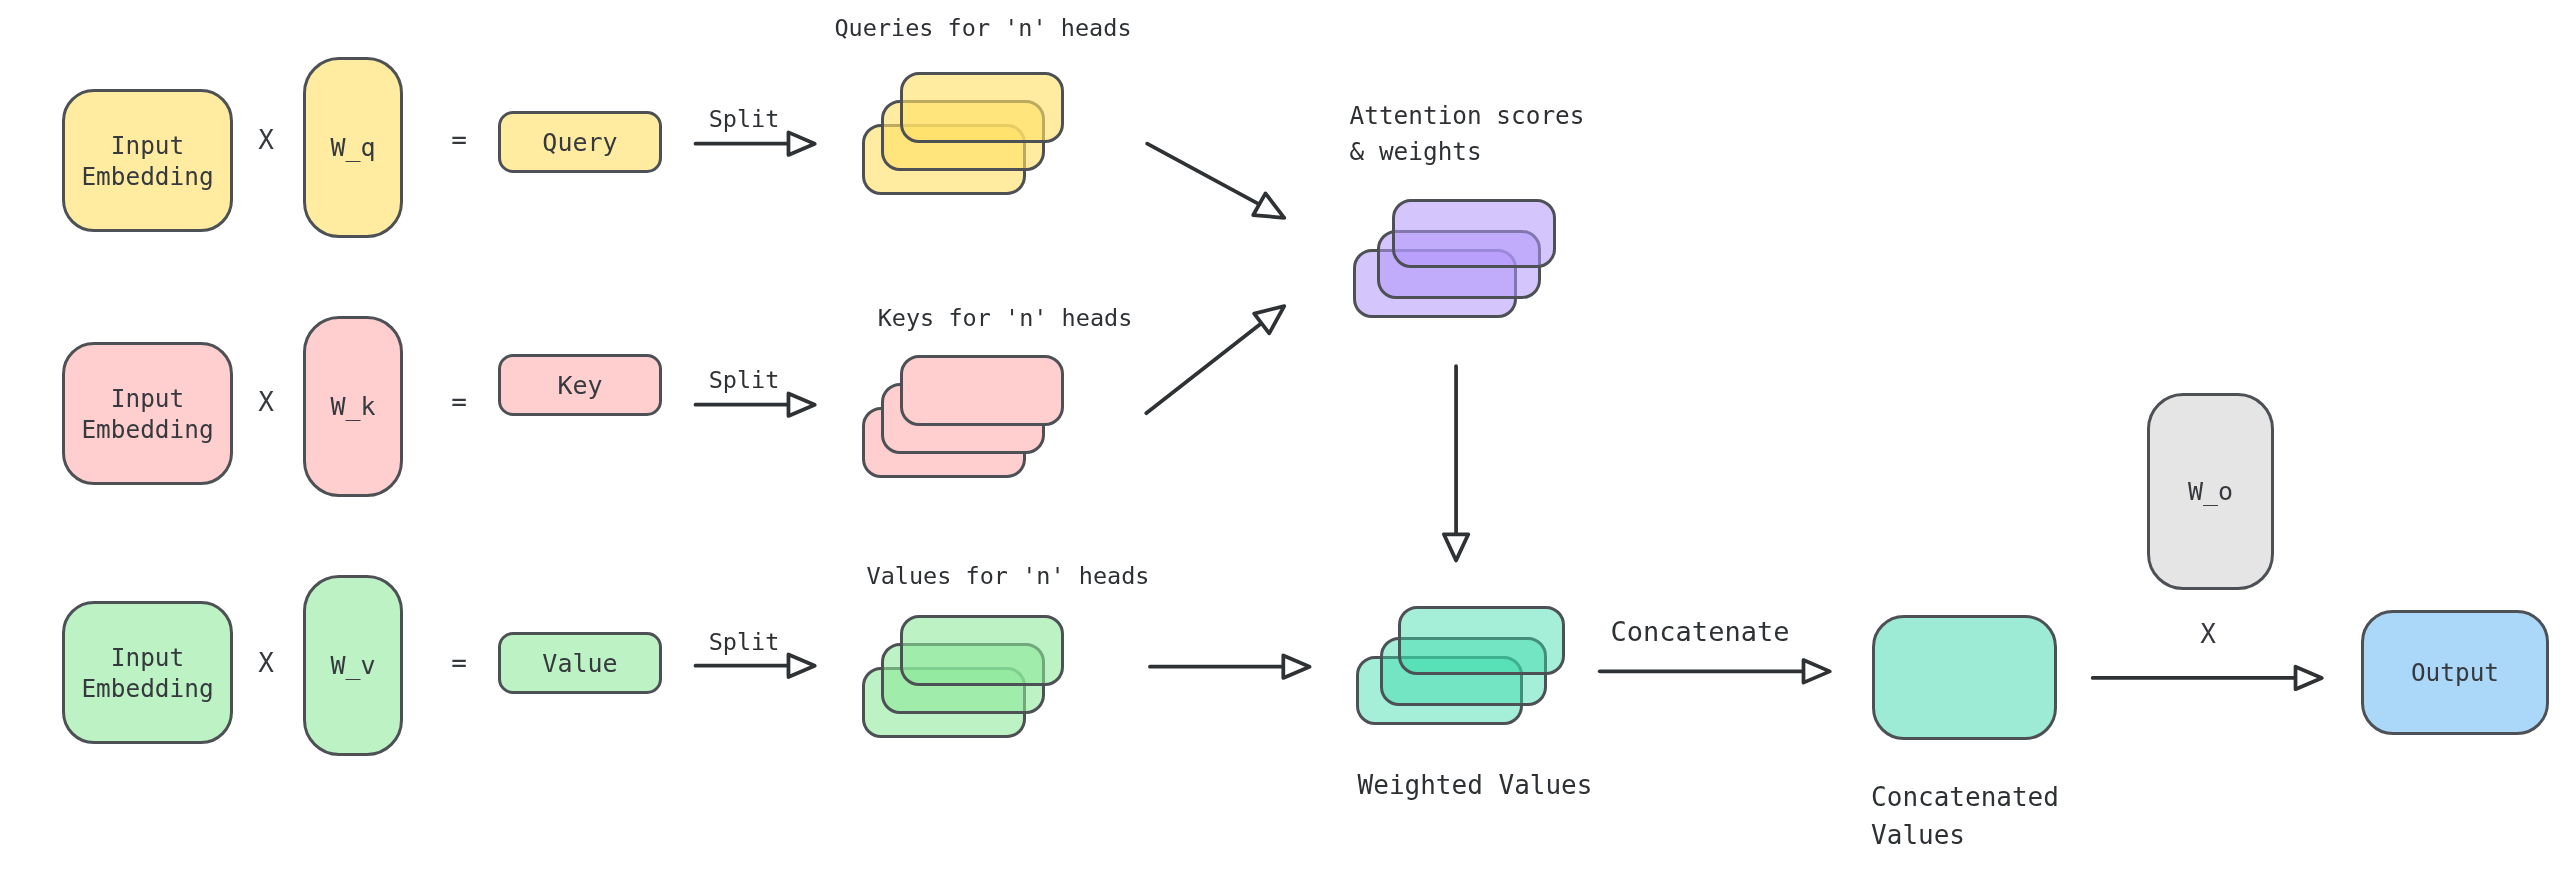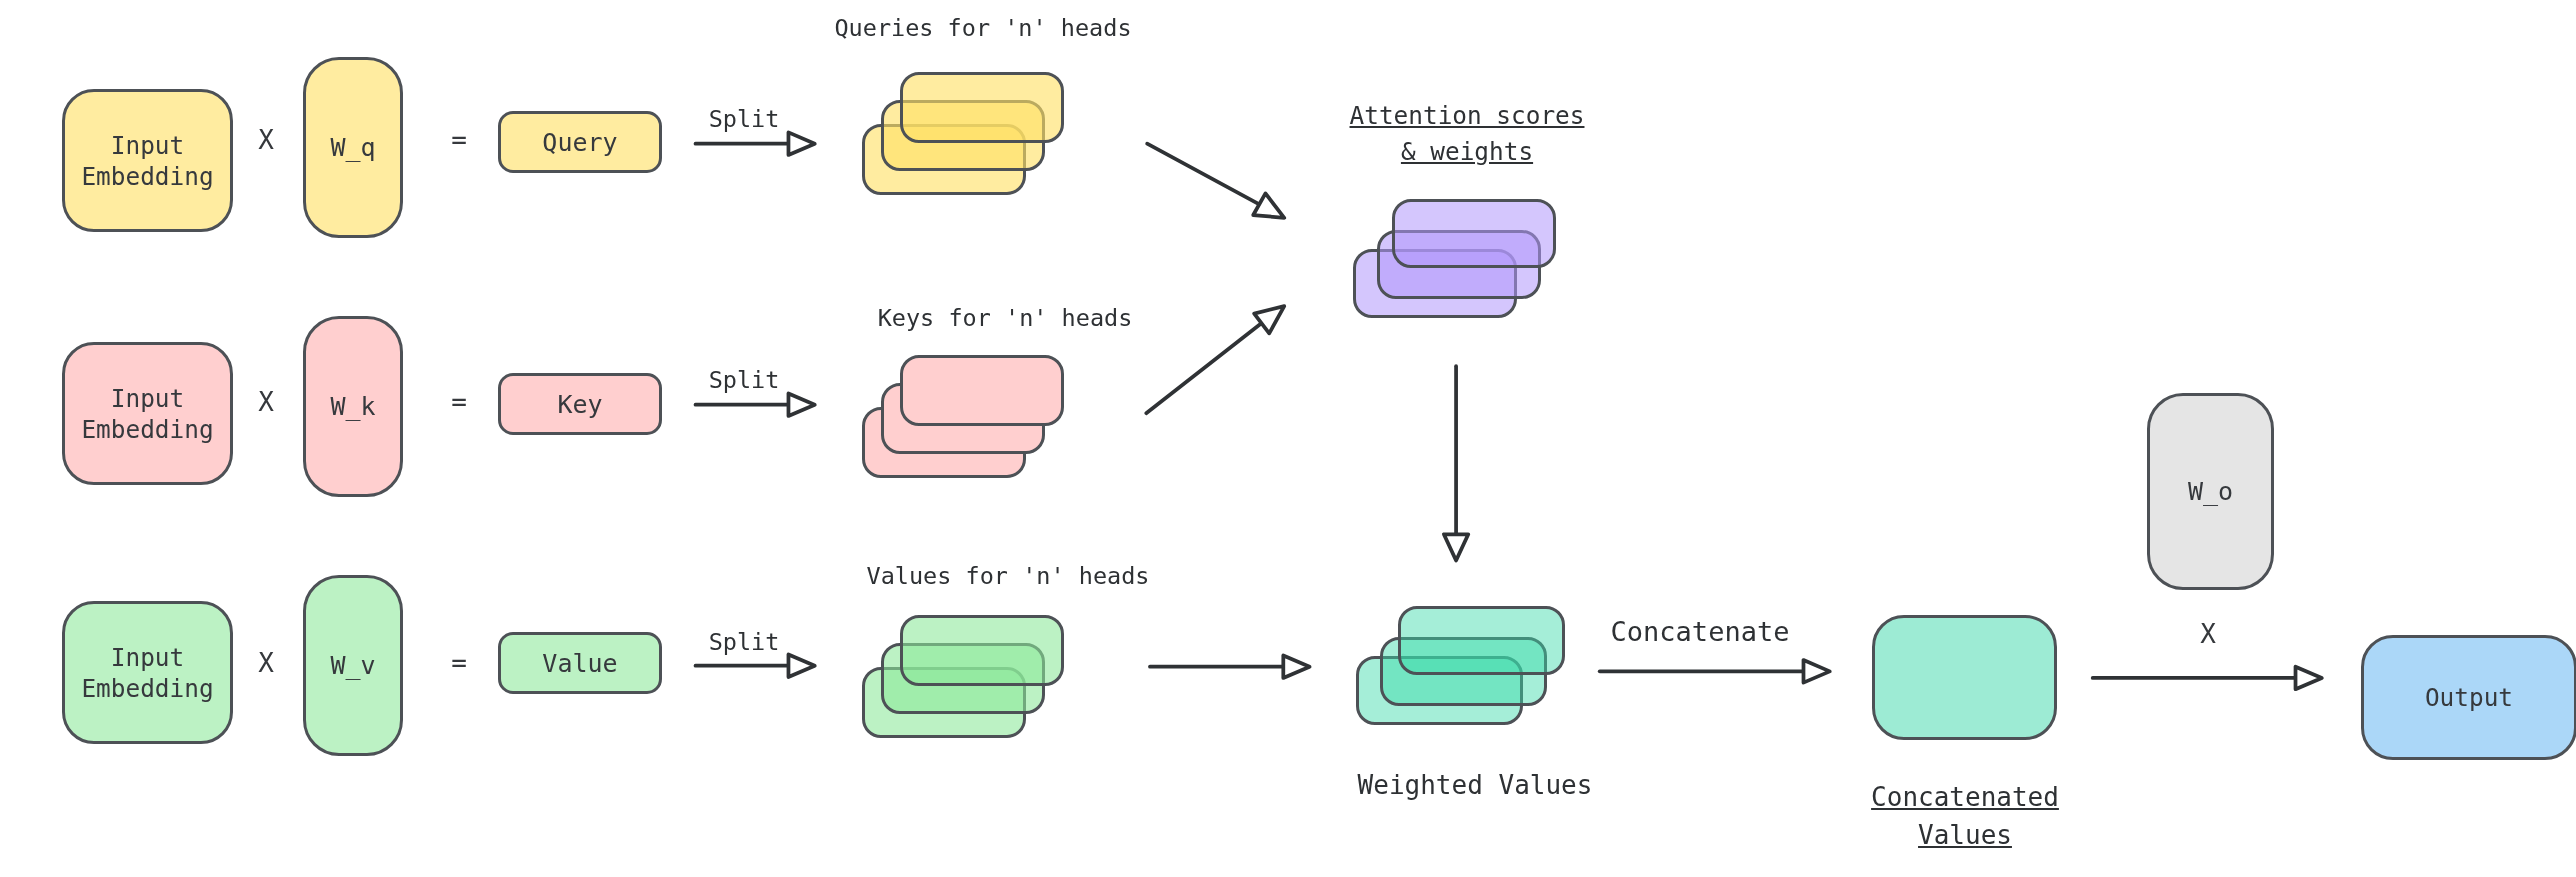--- a/index.html
+++ b/index.html
@@ -38,26 +38,26 @@
   .card.yellow{background:rgba(255,224,102,0.62);}
   .card.pink{background:#ffcfcf;}
   .card.green{background:rgba(140,233,154,0.58);}
   .card.violet{background:rgba(177,151,252,0.55);width:164px;height:69px;}
   .card.teal{background:rgba(56,217,169,0.45);width:167px;height:69px;}
   .lbl{
     position:absolute;transform:translateX(-50%);
     white-space:nowrap;font-size:23.5px;color:#2e3134;
   }
   .lbl-lg{font-size:26px;}
-  .lbl-center{text-align:center;white-space:nowrap;text-decoration:underline;}
+  .lbl-center{white-space:nowrap;}
   .line2block{line-height:36px;}
   .line2block-wide{line-height:38px;}
   .concat-box{left:1872px;top:615px;width:185px;height:125px;background:#9debd4;}
   .wo-box{left:2147px;top:393px;width:127px;height:197px;border-radius:36px;background:#e5e5e5;font-size:25px;}
-  .output-box{left:2361px;top:635px;width:216px;height:125px;background:#abd7f8;font-size:24.4px;}
+  .output-box{left:2361px;top:610px;width:188px;height:125px;background:#abd7f8;font-size:24.4px;}
   svg.arrows{position:absolute;left:0;top:0;pointer-events:none;}
   svg.arrows path{stroke:#2f3235;stroke-width:4;fill:none;stroke-linecap:round;stroke-linejoin:round;}
   svg.arrows path.head{fill:#ffffff;}
 </style>
 </head>
 <body>
 
 <div class="canvas">
 
   <div class="box ie bg-yellow" style="left:62px;top:89px;">Input Embedding</div>
@@ -70,21 +70,21 @@
     <div class="card yellow" style="left:0px;top:52px;"></div>
     <div class="card yellow" style="left:19px;top:28px;"></div>
     <div class="card yellow" style="left:38px;top:0px;"></div>
   </div>
   <div class="lbl" style="left:983px;top:14px;">Queries for 'n' heads</div>
 
   <div class="box ie bg-pink" style="left:62px;top:342px;">Input Embedding</div>
   <div class="op" style="left:238px;top:386px;">X</div>
   <div class="box wmat bg-pink" style="left:303px;top:316px;">W_k</div>
   <div class="op" style="left:431px;top:386px;">=</div>
-  <div class="box small bg-pink" style="left:498px;top:373px;">Key</div>
+  <div class="box small bg-pink" style="left:498px;top:354px;">Key</div>
   <div class="lbl" style="left:744px;top:366px;">Split</div>
   <div class="stack" style="left:862px;top:355px;width:202px;height:124px;">
     <div class="card pink" style="left:0px;top:52px;"></div>
     <div class="card pink" style="left:19px;top:28px;"></div>
     <div class="card pink" style="left:38px;top:0px;"></div>
   </div>
   <div class="lbl" style="left:1005px;top:304px;">Keys for 'n' heads</div>
 
   <div class="box ie bg-green" style="left:62px;top:601px;">Input Embedding</div>
   <div class="op" style="left:238px;top:647px;">X</div>

